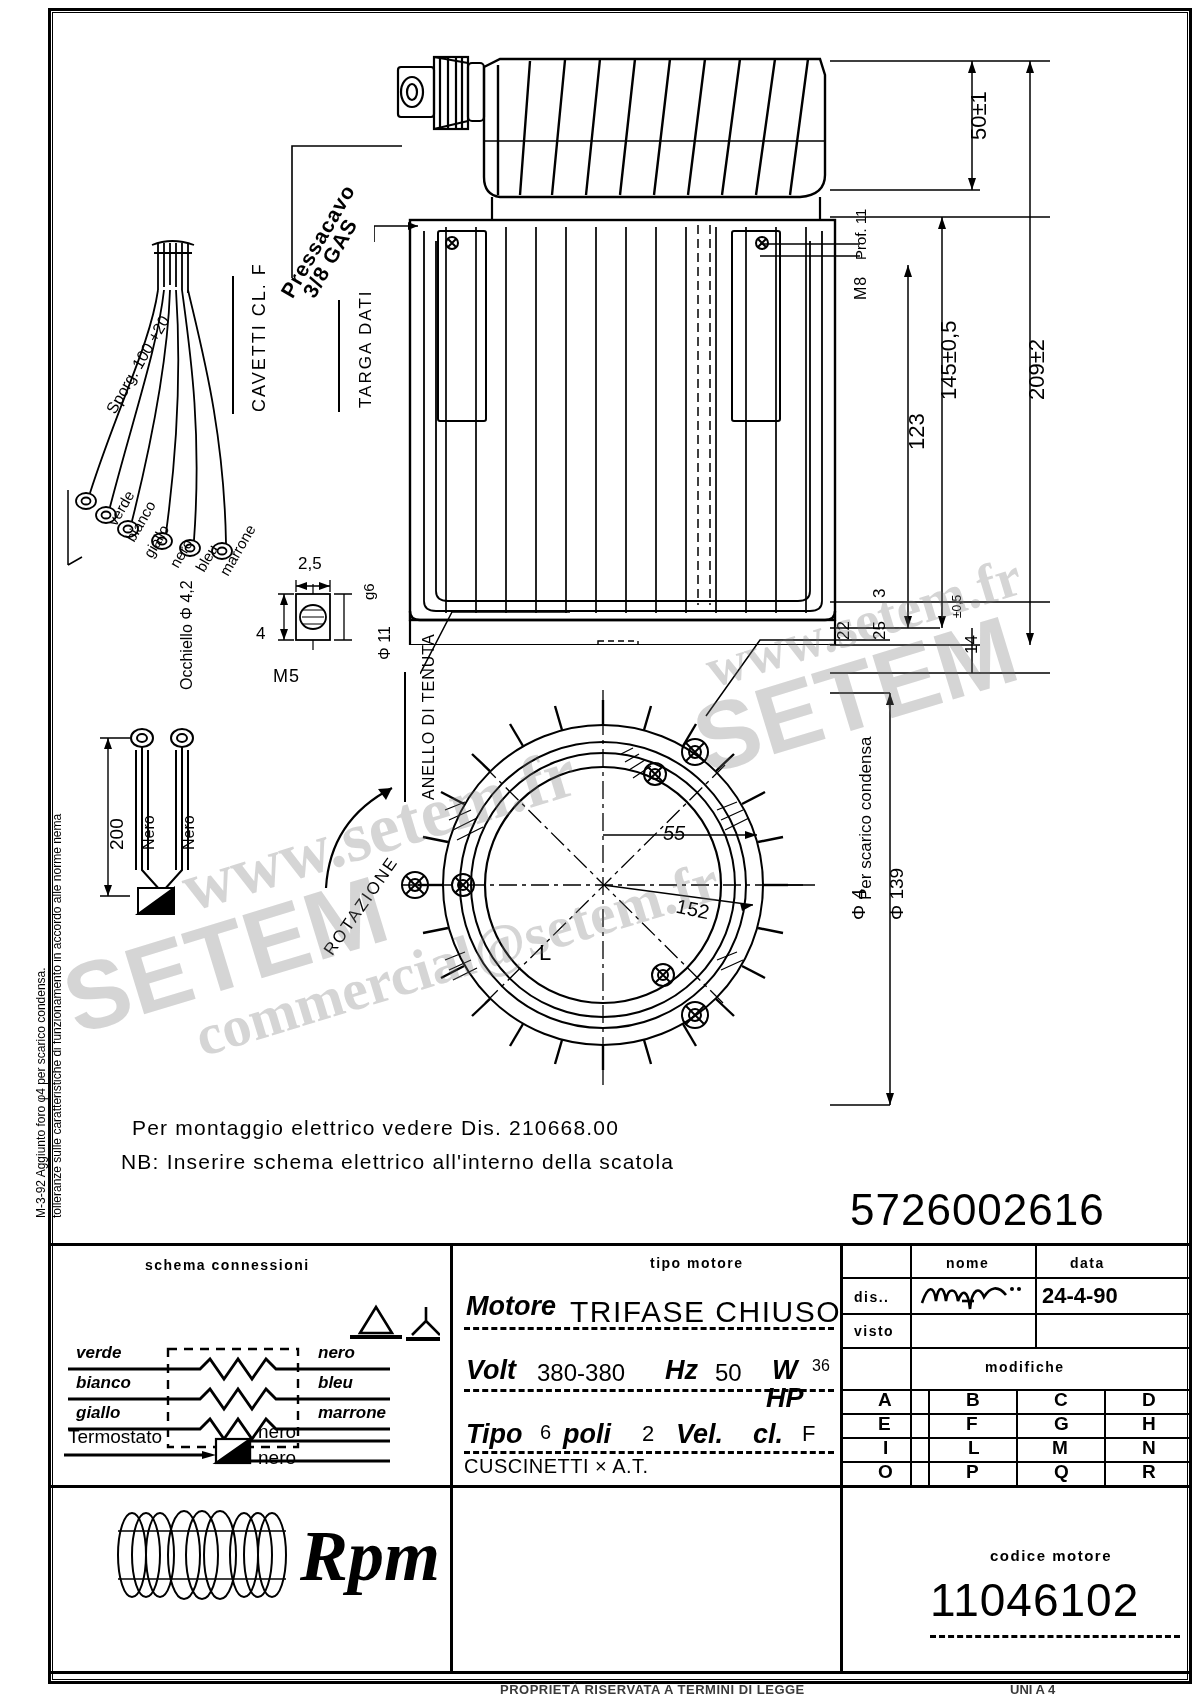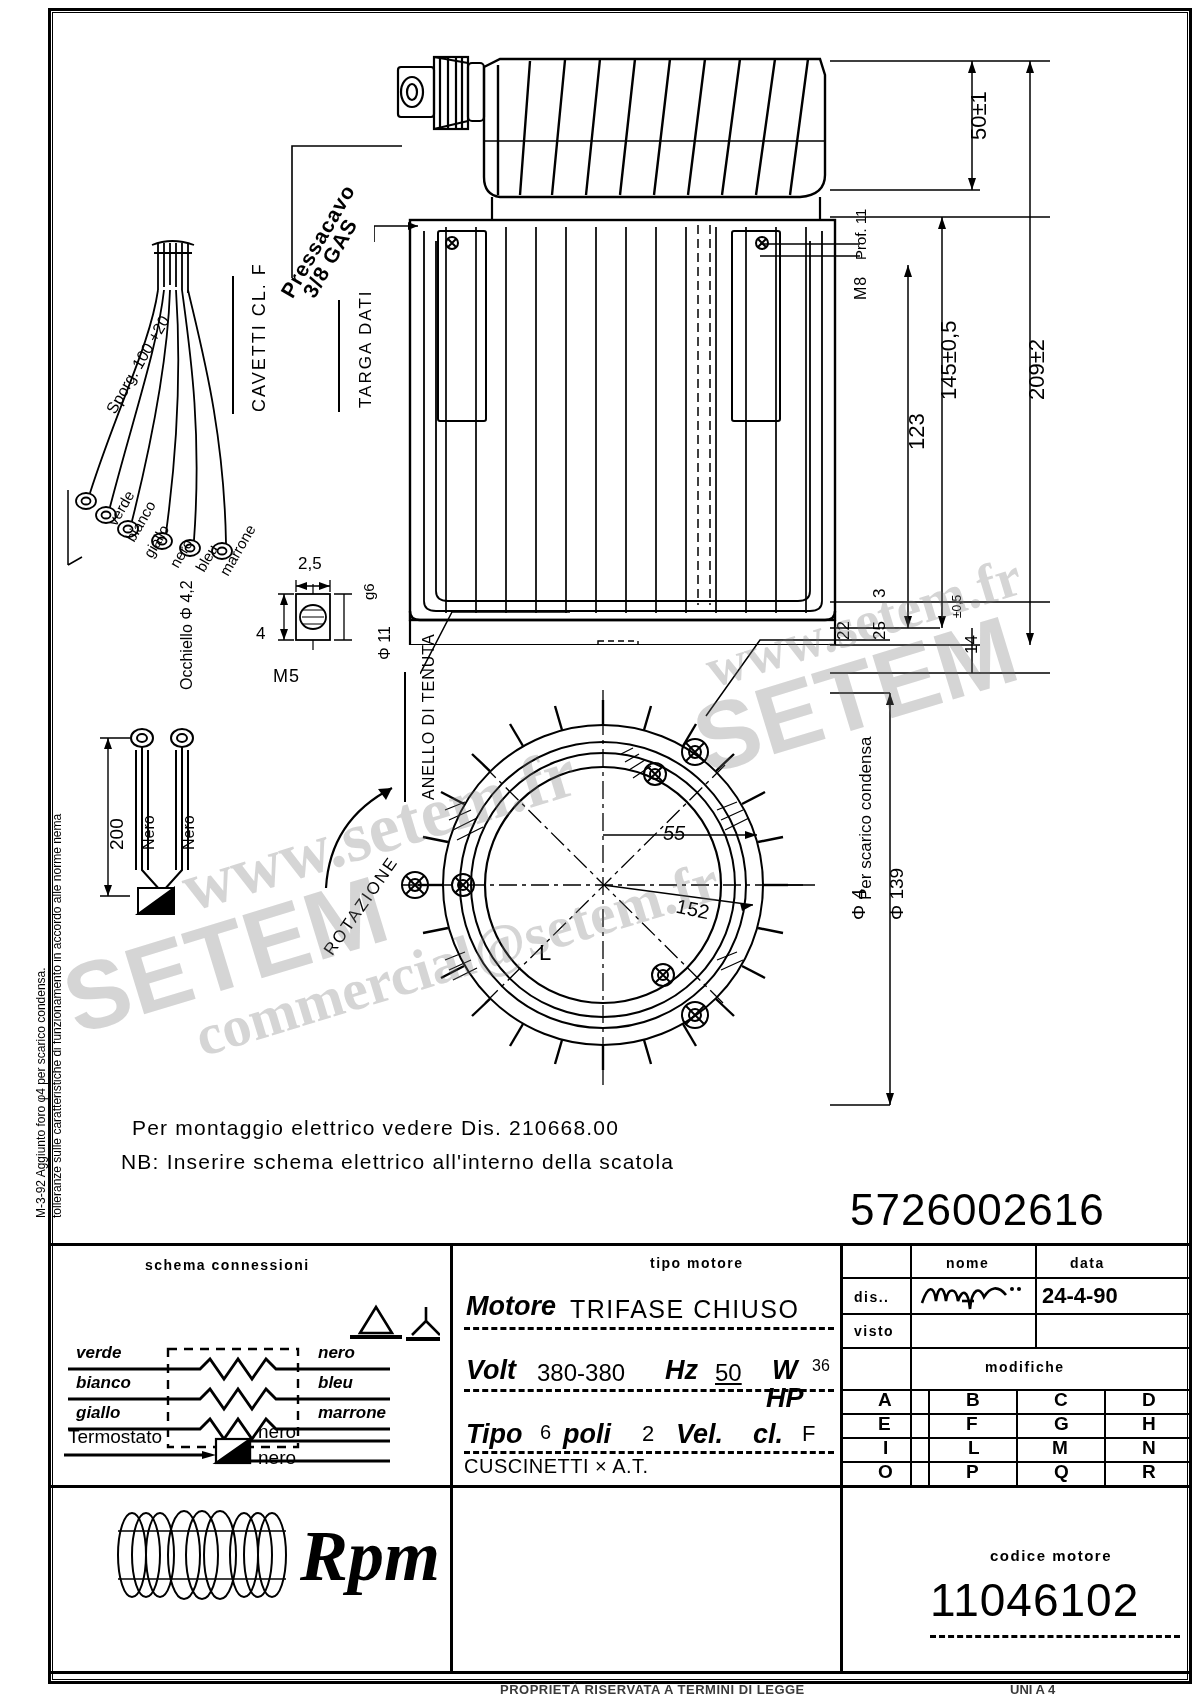--- a/index.html
+++ b/index.html
@@ -461,26 +461,26 @@
       </g>
       <path d="M142 30 l14 4 l-14 4 z" fill="#000"></path>
     </svg>
     <div class="cellTxt" style="left:208px;top:178px;font-size:19px;">nero</div>
     <div class="cellTxt" style="left:208px;top:204px;font-size:19px;">nero</div>
 
     <div class="cellTxt lbl-small" style="left:600px;top:12px;font-size:14px;">tipo   motore</div>
 
     <div class="cellTxt lbl-ital" style="left:416px;top:48px;font-size:27px;">Motore</div>
     <div class="dashline" style="left:414px;top:84px;width:370px;"></div>
-    <div class="cellTxt" style="left:520px;top:52px;font-size:25px;letter-spacing:1.5px;">TRIFASE  CHIUSO</div>
+    <div class="cellTxt" style="left:520px;top:52px;font-size:30px;letter-spacing:1.5px;">TRIFASE  CHIUSO</div>
 
     <div class="cellTxt lbl-ital" style="left:416px;top:112px;font-size:27px;">Volt</div>
     <div class="cellTxt" style="left:487px;top:116px;font-size:24px;">380-380</div>
     <div class="cellTxt lbl-ital" style="left:615px;top:112px;font-size:27px;">Hz</div>
-    <div class="cellTxt" style="left:665px;top:116px;font-size:24px;text-decoration:underline;">50</div>
+    <div class="cellTxt" style="left:665px;top:116px;font-size:24px;">50</div>
     <div class="cellTxt lbl-ital" style="left:722px;top:112px;font-size:27px;">W</div>
     <div class="cellTxt lbl-ital" style="left:716px;top:140px;font-size:27px;">HP</div>
     <div class="cellTxt" style="left:762px;top:114px;font-size:16px;">36</div>
     <div class="dashline" style="left:414px;top:146px;width:370px;"></div>
 
     <div class="cellTxt lbl-ital" style="left:416px;top:176px;font-size:27px;">Tipo</div>
     <div class="cellTxt" style="left:490px;top:178px;font-size:20px;">6</div>
     <div class="cellTxt lbl-ital" style="left:513px;top:176px;font-size:27px;">poli</div>
     <div class="cellTxt" style="left:592px;top:178px;font-size:22px;">2</div>
     <div class="cellTxt lbl-ital" style="left:626px;top:176px;font-size:27px;">Vel.</div>

